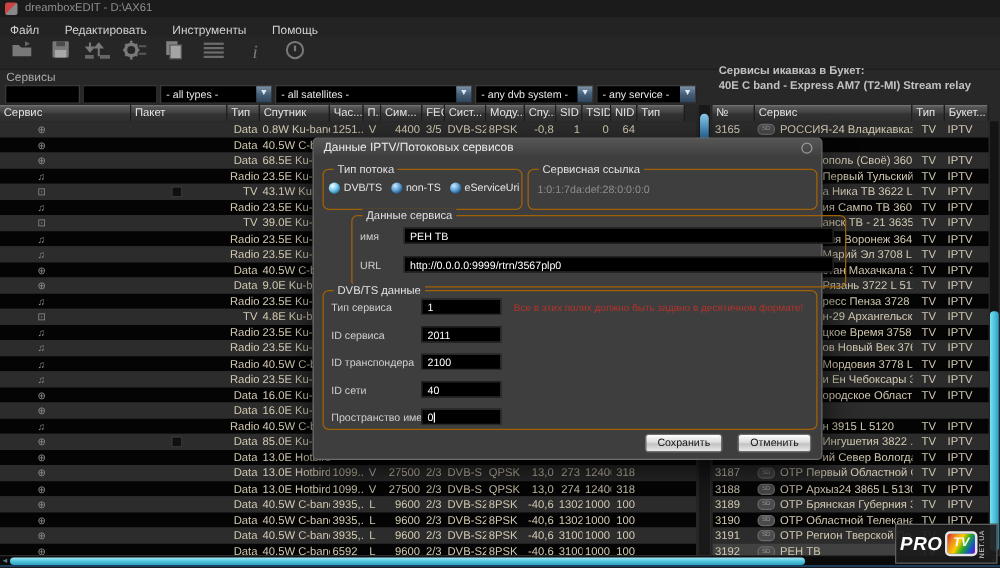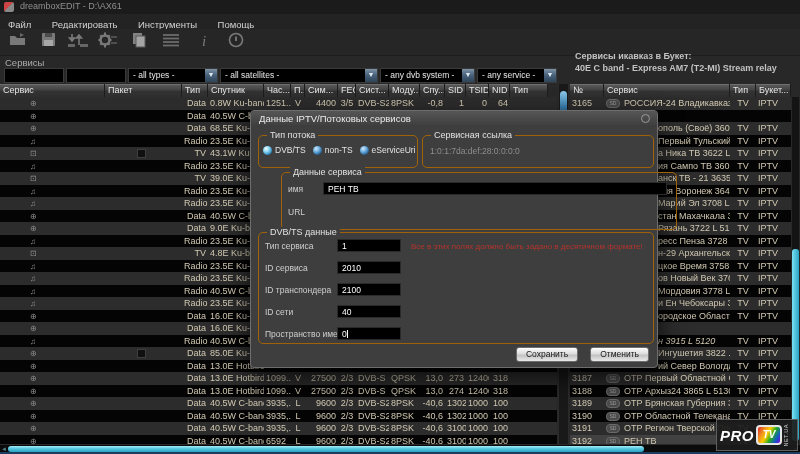--- a/index.html
+++ b/index.html
@@ -808,21 +808,21 @@
         <div class="cell ac" style="width: 26px;">TV</div>
         <div class="cell al" style="width: 35px;">IPTV</div>
       </div>
       <div class="row odd">
         <div class="cell al" style="width: 34px;"></div>
         <div class="cell ac" style="width: 26px;">TV</div>
         <div class="cell al" style="width: 35px;">IPTV</div>
       </div>
       <div class="row even">
         <div class="cell al" style="width: 34px;"></div>
-        <div class="cell al frag" style="width: 126px; font-style: italic;">н 3915 L 5120</div>
+        <div class="cell al frag" style="width: 126px;">н 3915 L 5120</div>
         <div class="cell ac" style="width: 26px;">TV</div>
         <div class="cell al" style="width: 35px;">IPTV</div>
       </div>
       <div class="row odd">
         <div class="cell al" style="width: 34px;"></div>
         <div class="cell al frag" style="width: 126px;">Ингушетия 3822 ...</div>
         <div class="cell ac" style="width: 26px;">TV</div>
         <div class="cell al" style="width: 35px;">IPTV</div>
       </div>
       <div class="row even">
@@ -907,29 +907,30 @@
     <div class="group g-link">
       <span class="glabel">Сервисная ссылка</span>
       <div class="linkval">1:0:1:7da:def:28:0:0:0:0</div>
     </div>
 
     <div class="group g-sdata">
       <span class="glabel">Данные сервиса</span>
       <span class="frow-label" style="top:11px">имя</span>
       <div class="tinput" style="left:41px;top:9px;width:344px">РЕН ТВ</div>
       <span class="frow-label" style="top:34px">URL</span>
+      <div class="tinput" style="left:41px;top:32px;width:344px">http://0.0.0.0:9999/rtrn/3567plp0</div>
     </div>
 
     <div class="group g-dvb">
       <span class="glabel">DVB/TS данные</span>
       <div id="dvbfields">
           <span class="frow-label" style="top: 8px;">Тип сервиса</span>
           <div class="tinput" style="left: 78px; top: 6px; width: 64px;">1</div>
           <span class="frow-label" style="top: 30px;">ID сервиса</span>
-          <div class="tinput" style="left: 78px; top: 28px; width: 64px;">2010</div>
+          <div class="tinput" style="left: 78px; top: 28px; width: 64px;">2011</div>
           <span class="frow-label" style="top: 52px;">ID транспондера</span>
           <div class="tinput" style="left: 78px; top: 50px; width: 64px;">2100</div>
           <span class="frow-label" style="top: 74px;">ID сети</span>
           <div class="tinput" style="left: 78px; top: 72px; width: 64px;">40</div>
           <span class="frow-label" style="top: 96px;">Пространство имен</span>
           <div class="tinput" style="left: 78px; top: 94px; width: 64px;">0<span class="caret"></span></div>
         </div>
       <div class="warning">Все в этих полях должно быть задано в десятичном формате!</div>
     </div>
 

